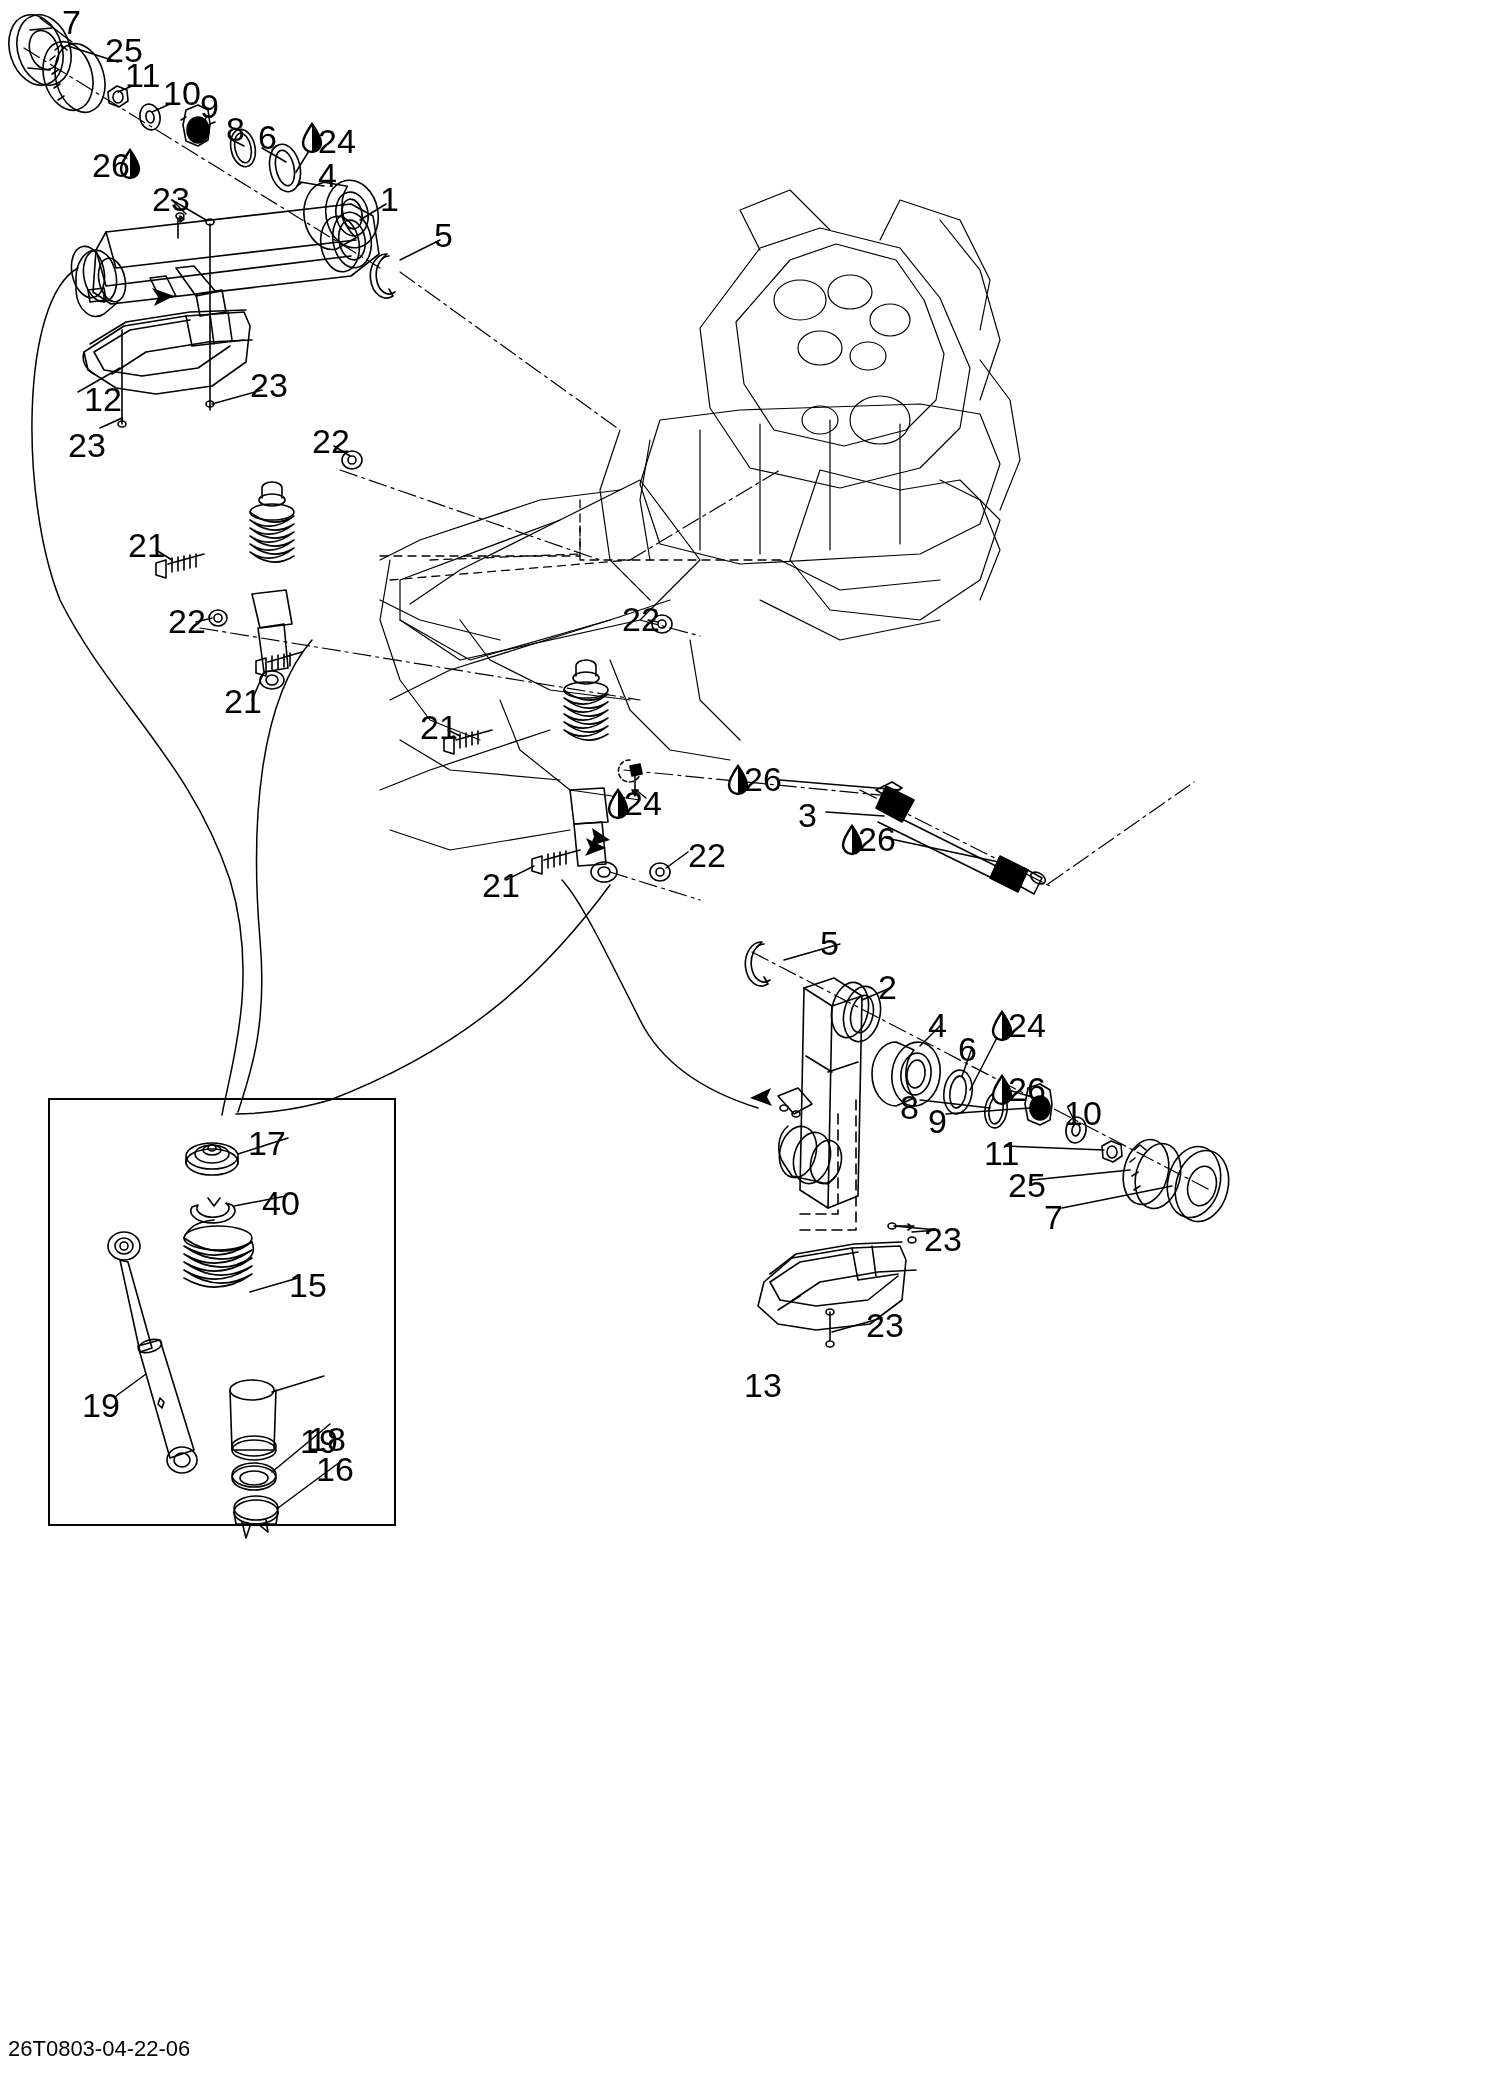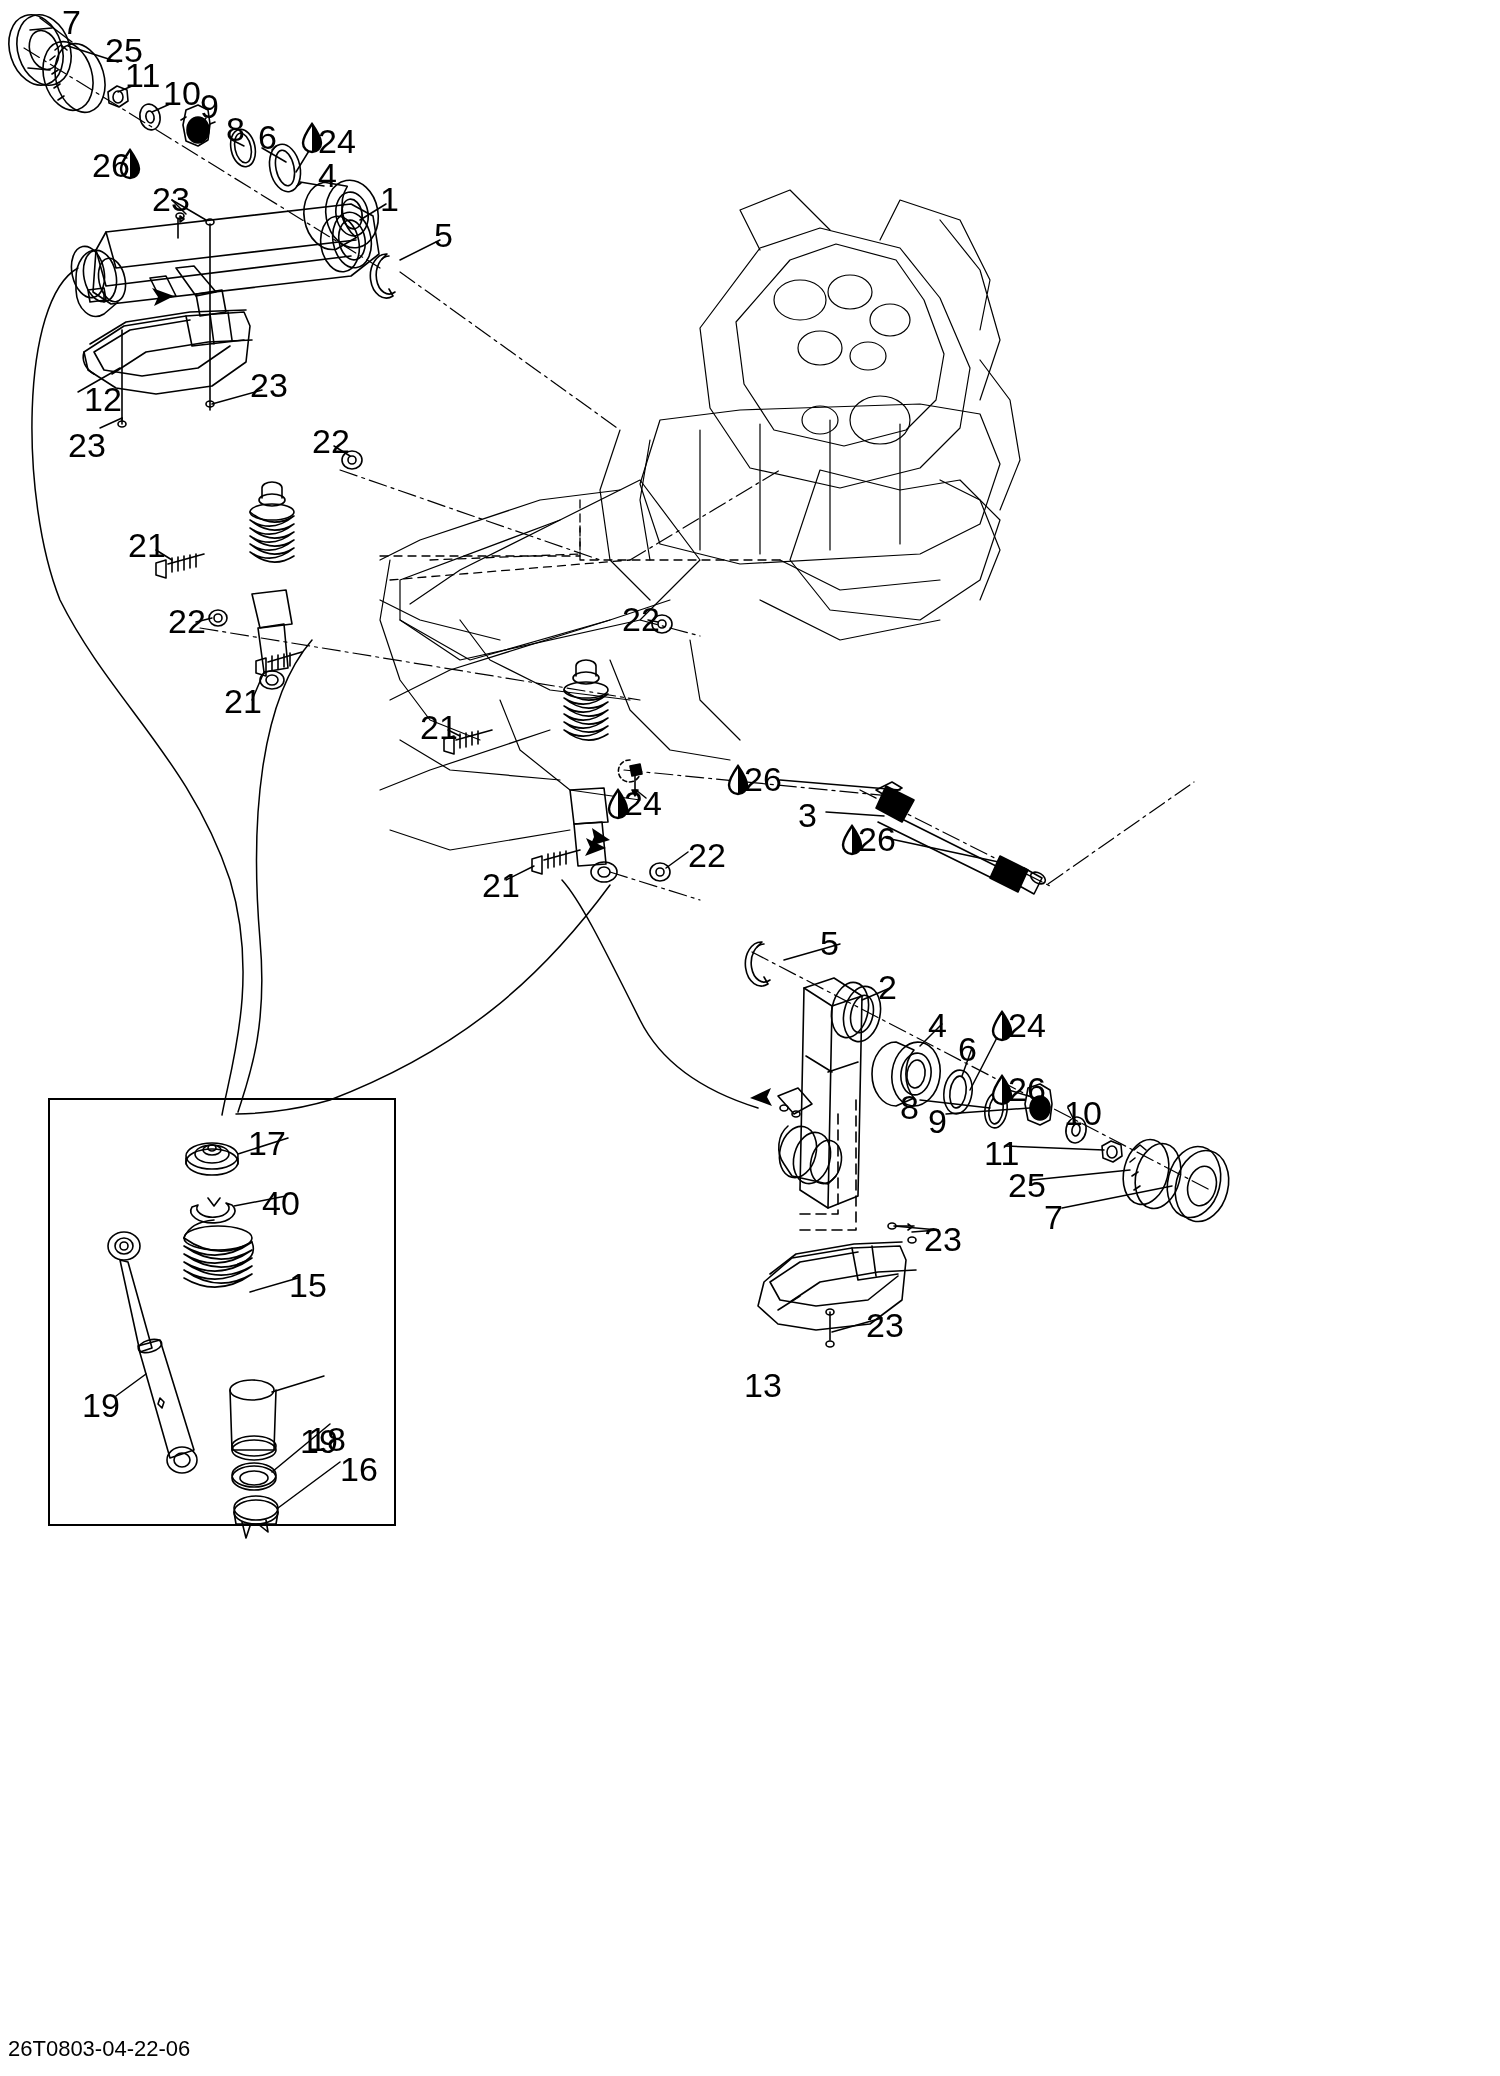--- a/index.html
+++ b/index.html
@@ -544,18 +544,18 @@
       <div class="lbl" style="left: 1044px; top: 1200px;">7</div>
       <div class="lbl" style="left: 924px; top: 1222px;">23</div>
       <div class="lbl" style="left: 744px; top: 1368px;">13</div>
       <div class="lbl" style="left: 866px; top: 1308px;">23</div>
       <div class="lbl" style="left: 248px; top: 1126px;">17</div>
       <div class="lbl" style="left: 262px; top: 1186px;">40</div>
       <div class="lbl" style="left: 282px; top: 1268px; margin-left: 7px;">15</div>
       <div class="lbl" style="left: 300px; top: 1424px;">19</div>
       <div class="lbl" style="left: 82px; top: 1388px;">19</div>
       <div class="lbl" style="left: 308px; top: 1414px; margin-top: 8px;">18</div>
-      <div class="lbl" style="left: 316px; top: 1452px; margin-left: 24px;">16</div>
+      <div class="lbl" style="left: 316px; top: 1452px;">16</div>
     </div>
 
   <div class="footer">26T0803-04-22-06</div>
 
 </div>
 
 </body></html>

